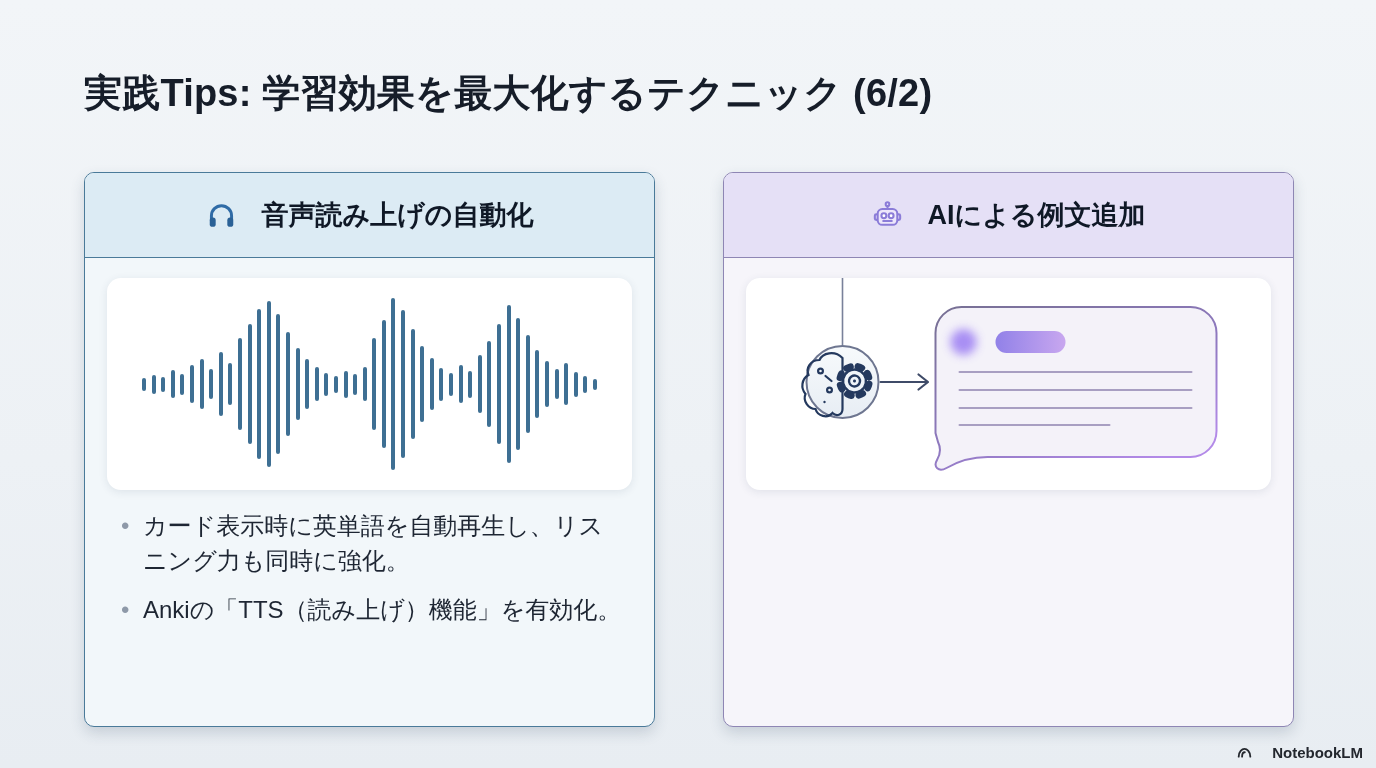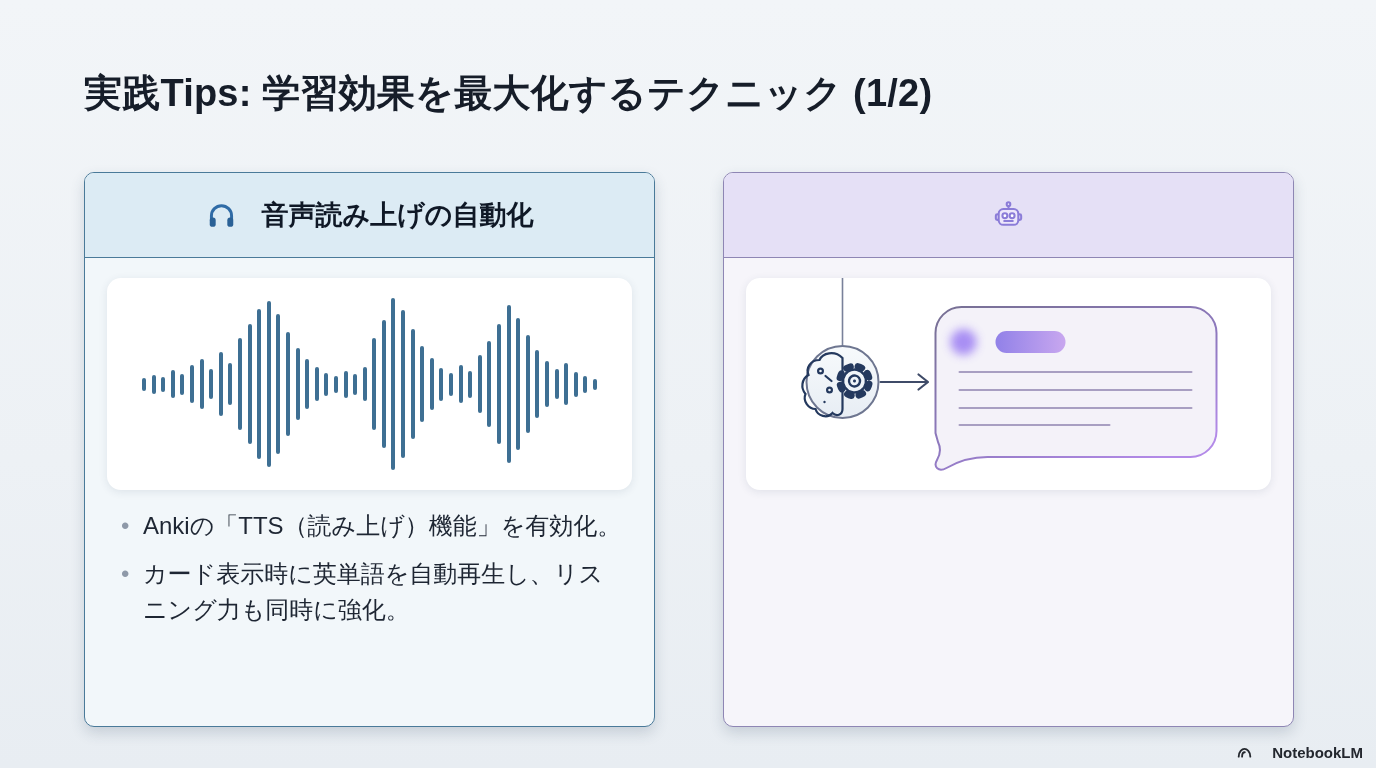--- a/index.html
+++ b/index.html
@@ -56,21 +56,21 @@
     display:flex;align-items:center;gap:19px;
     font-size:15px;font-weight:700;color:#23272e;
   }
   .hicon{display:block;}
 </style>
 </head>
 <body>
 
 <div class="slide">
 
-  <div class="slide-title">実践Tips: 学習効果を最大化するテクニック (1/2)</div>
+  <div class="slide-title">実践Tips: 学習効果を最大化するテクニック (6/2)</div>
 
   <div class="card left" style="--accent: #4a7a99; --header-bg: #dcebf4; --body-bg: #f2f7fa;">
     <div class="card-header">
       <svg class="hicon" width="31" height="31" viewBox="0 0 24 24">
         <path d="M4.2 15.5 V12.2 A7.8 7.8 0 0 1 19.8 12.2 V15.5" fill="none" stroke="#2f6ba6" stroke-width="2.3" stroke-linecap="round"></path>
         <rect x="2.9" y="13.6" width="4.6" height="7.2" rx="2.1" fill="#2a6196"></rect>
         <rect x="16.5" y="13.6" width="4.6" height="7.2" rx="2.1" fill="#2a6196"></rect>
       </svg>
       <span>音声読み上げの自動化</span>
     </div>
@@ -121,40 +121,41 @@
             <div class="wbar" style="height: 68px;"></div>
             <div class="wbar" style="height: 46px;"></div>
             <div class="wbar" style="height: 30px;"></div>
             <div class="wbar" style="height: 42px;"></div>
             <div class="wbar" style="height: 25px;"></div>
             <div class="wbar" style="height: 17px;"></div>
             <div class="wbar" style="height: 11px;"></div>
           </div>
       </div>
       <ul class="bullets">
+          <li>カード表示時に英単語を自動再生し、リスニング力も同時に強化。</li>
           <li>Ankiの「TTS（読み上げ）機能」を有効化。</li>
-          <li>カード表示時に英単語を自動再生し、リスニング力も同時に強化。</li>
         </ul>
     </div>
   </div>
 
   <div class="card right" style="--accent: #8e86b4; --header-bg: #e5e0f6; --body-bg: #f6f5fa;">
     <div class="card-header">
       <svg class="hicon" width="31" height="31" viewBox="0 0 24 24">
         <g stroke="#8b7cd8" stroke-width="1.6" fill="#ede7fb" stroke-linecap="round">
           <line x1="12" y1="4.6" x2="12" y2="7"></line>
           <circle cx="12" cy="3.2" r="1.4"></circle>
           <rect x="2.2" y="11" width="2.4" height="4.4" rx="1.1"></rect>
           <rect x="19.4" y="11" width="2.4" height="4.4" rx="1.1"></rect>
           <rect x="4.4" y="7" width="15.2" height="12.2" rx="3.6"></rect>
           <circle cx="9.2" cy="12.2" r="1.9" fill="#ffffff"></circle>
           <circle cx="14.8" cy="12.2" r="1.9" fill="#ffffff"></circle>
           <line x1="8.7" y1="16.2" x2="15.3" y2="16.2"></line>
         </g>
       </svg>
+      <span>AIによる例文追加</span>
     </div>
     <div class="card-body">
       <div class="panel">
         <svg class="illu-svg" viewBox="0 0 522 212">
           <defs>
             <linearGradient id="circFill" x1="0" y1="0" x2="0" y2="1">
               <stop offset="0" stop-color="#f7fafc"></stop>
                 <stop offset="1" stop-color="#e7edf4"></stop>
             </linearGradient>
             <linearGradient id="bubbleStroke" x1="0" y1="0" x2="0.7" y2="1">

